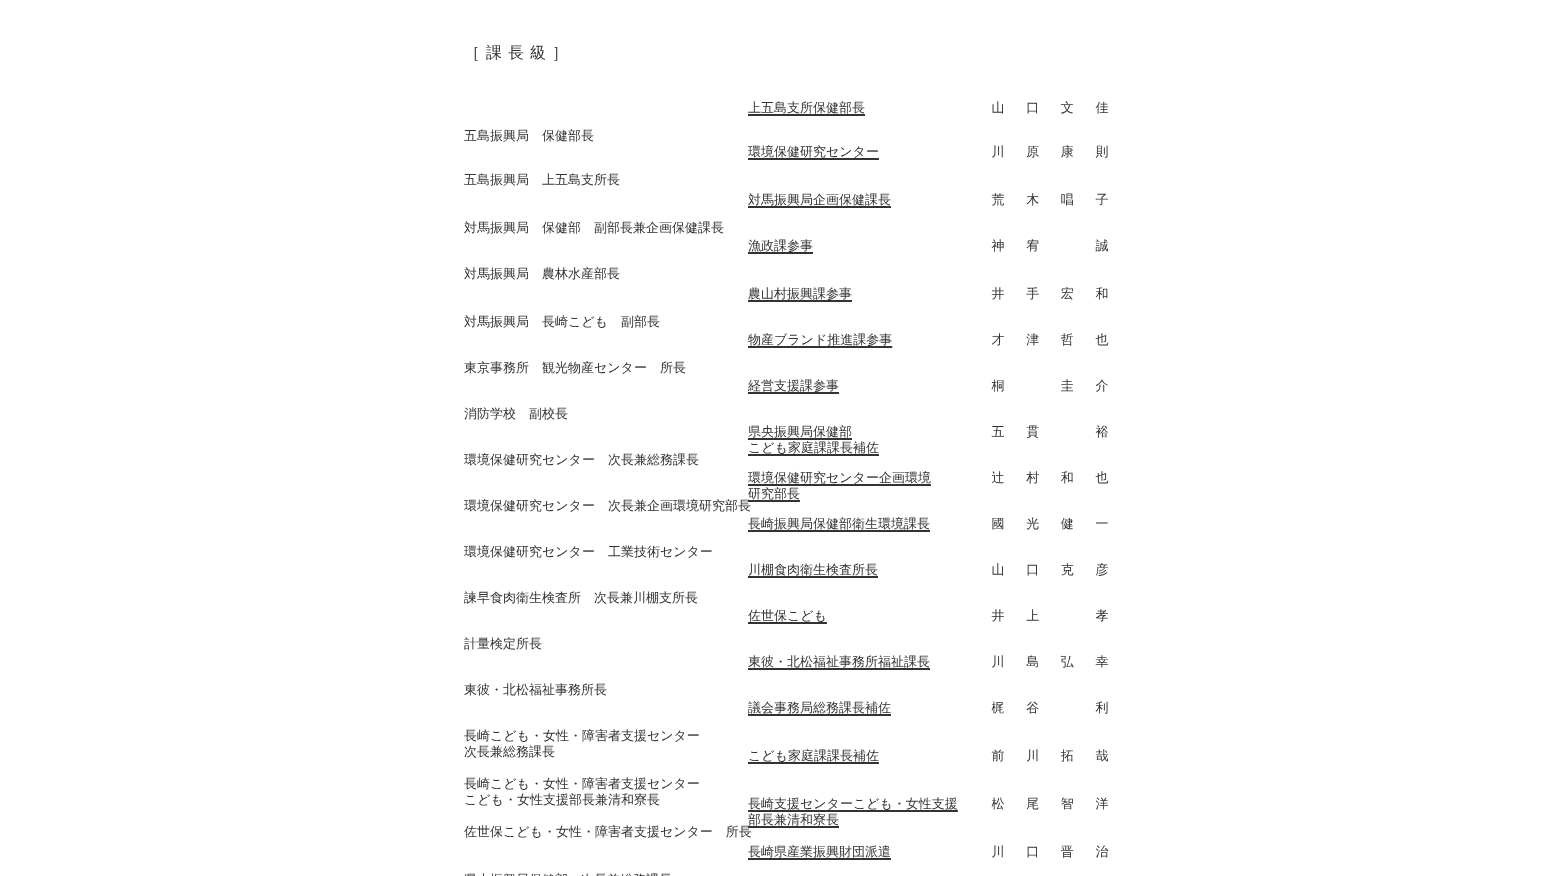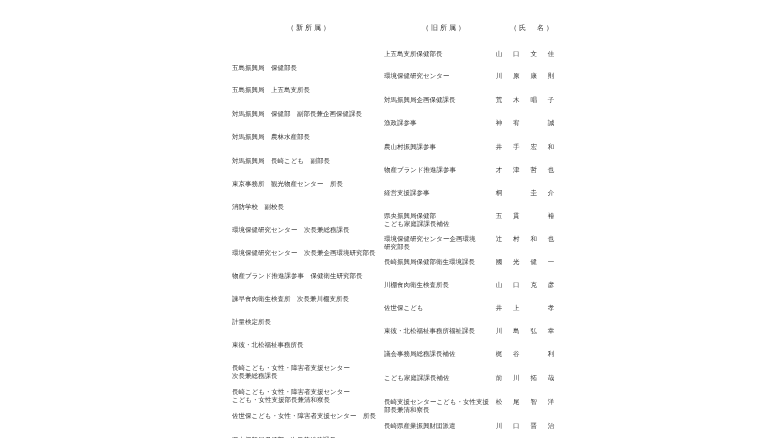--- a/index.html
+++ b/index.html
@@ -10,32 +10,28 @@
   }
   .doc { position: absolute; left: 232px; top: 20px; width: 330px; }
   .section-title { font-size: 8px; letter-spacing: 3px; height: 14px; line-height: 14px; }
   .header-row { position: relative; height: 16px; font-size: 7px; letter-spacing: 2px; }
   .header-row span { position: absolute; top: 3px; }
   .h-new { left: 55px; }
   .h-old { left: 190px; }
   .h-name { left: 278px; }
   .row { position: relative; font-size: 6.5px; line-height: 8px; }
   .row .c-new { position: absolute; left: 0; top: 14px; width: 150px; white-space: pre-line; }
-  .row .c-old { position: absolute; left: 152px; top: 0; width: 112px; white-space: pre-line; }
+  .row .c-old { position: absolute; left: 142px; top: 0; width: 112px; white-space: pre-line; text-decoration: underline; }
   .row .c-name { position: absolute; left: 263px; top: 0; width: 60px; letter-spacing: 0; display: flex; justify-content: space-between; }
 </style>
 </head>
 <body>
 
 <div class="doc">
-  <div class="header-row">
-    <span class="h-new">（新所属）</span>
-    <span class="h-old">（旧所属）</span>
-    <span class="h-name">（氏　名）</span>
-  </div>
+  <div class="section-title">［課長級］</div>
   <div id="rows">
       <div class="row" style="position: absolute; left: 0px; width: 330px; top: 30px;">
         <div class="c-new">五島振興局　保健部長</div>
         <div class="c-old">上五島支所保健部長</div>
         <div class="c-name">
           <span style="width: 8px; display: inline-block; text-align: center;">山</span>
           <span style="width: 8px; display: inline-block; text-align: center;">口</span>
           <span style="width: 8px; display: inline-block; text-align: center;">文</span>
           <span style="width: 8px; display: inline-block; text-align: center;">佳</span>
         </div>
@@ -116,21 +112,21 @@
         <div class="c-old">環境保健研究センター企画環境
 研究部長</div>
         <div class="c-name">
           <span style="width: 8px; display: inline-block; text-align: center;">辻</span>
           <span style="width: 8px; display: inline-block; text-align: center;">村</span>
           <span style="width: 8px; display: inline-block; text-align: center;">和</span>
           <span style="width: 8px; display: inline-block; text-align: center;">也</span>
         </div>
       </div>
       <div class="row" style="position: absolute; left: 0px; width: 330px; top: 238px;">
-        <div class="c-new">物産ブランド推進課参事　保健衛生研究部長</div>
+        <div class="c-new">環境保健研究センター　工業技術センター</div>
         <div class="c-old">長崎振興局保健部衛生環境課長</div>
         <div class="c-name">
           <span style="width: 8px; display: inline-block; text-align: center;">國</span>
           <span style="width: 8px; display: inline-block; text-align: center;">光</span>
           <span style="width: 8px; display: inline-block; text-align: center;">健</span>
           <span style="width: 8px; display: inline-block; text-align: center;">一</span>
         </div>
       </div>
       <div class="row" style="position: absolute; left: 0px; width: 330px; top: 261px;">
         <div class="c-new">諫早食肉衛生検査所　次長兼川棚支所長</div>

